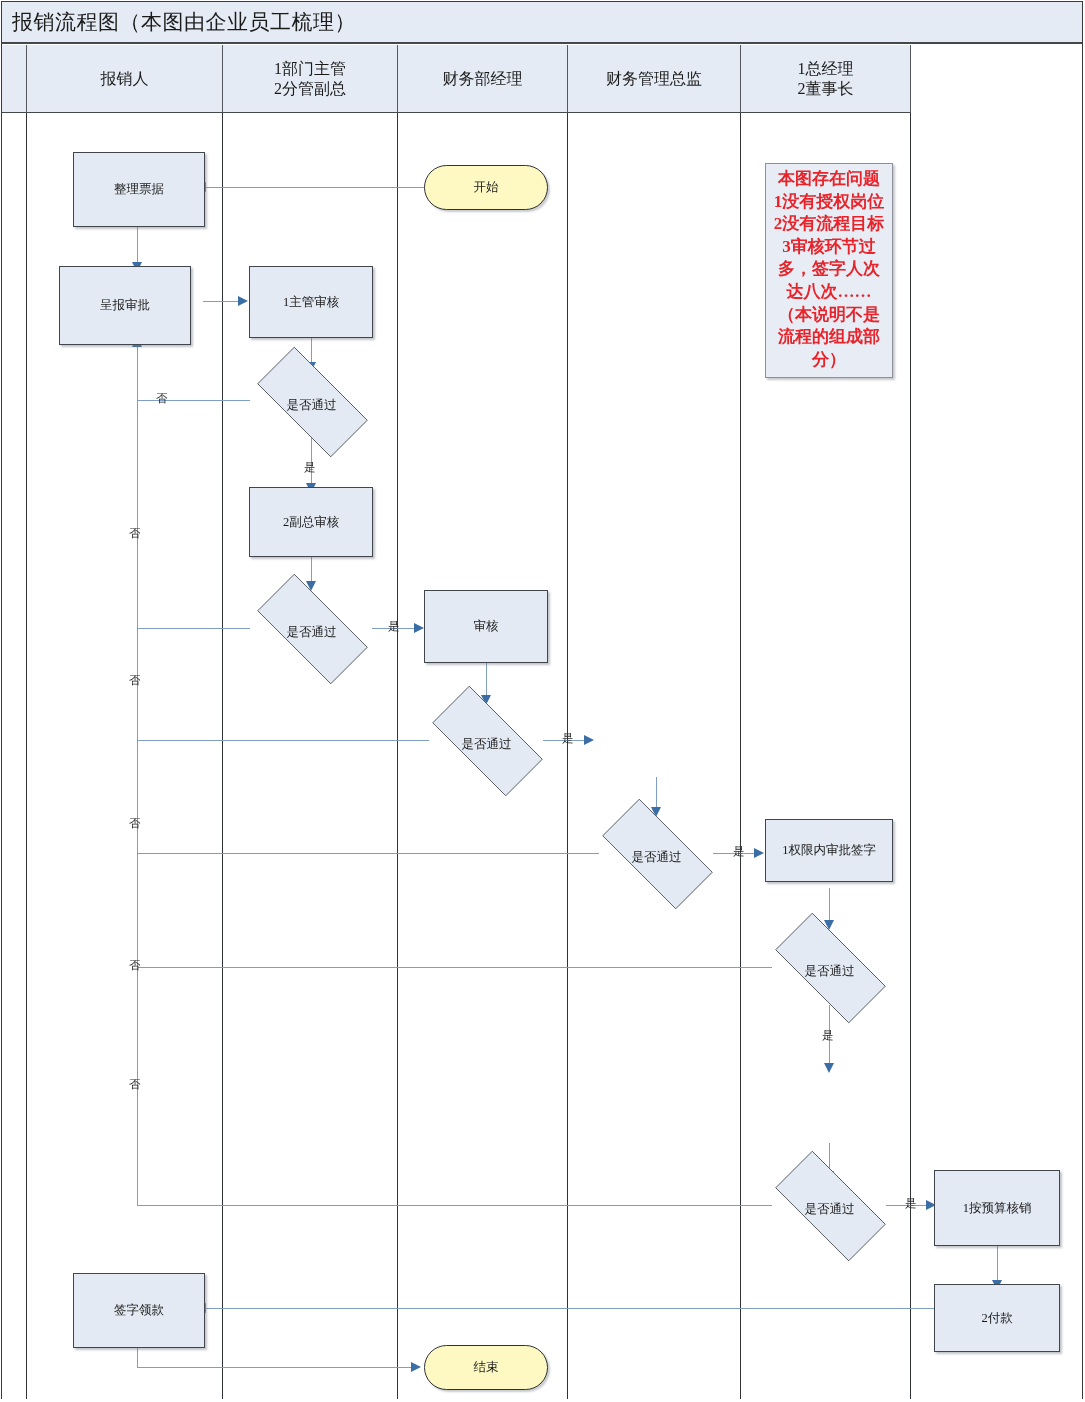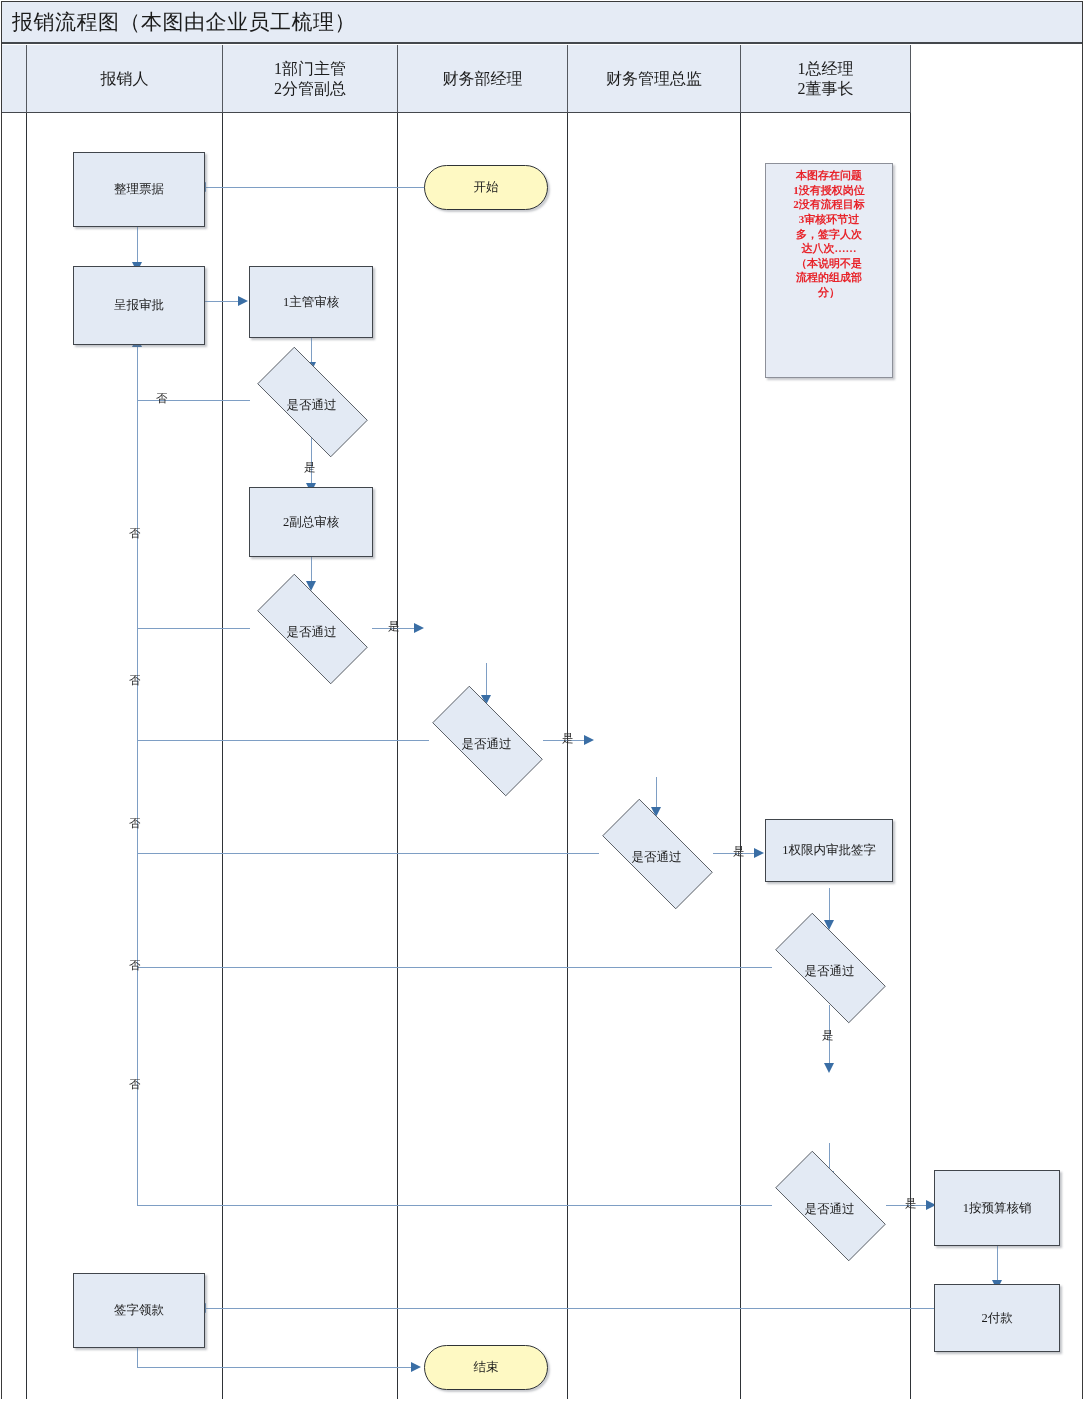--- a/index.html
+++ b/index.html
@@ -33,21 +33,21 @@
 
   
   .node{position:absolute;box-sizing:border-box;display:flex;align-items:center;
       justify-content:center;text-align:center;font-size:12.5px;color:#1b1b1b;
       line-height:1.35;z-index:6;}
   .proc{background:#e3eaf4;border:1.4px solid #41464c;
       box-shadow:2px 2px 2px rgba(120,125,135,.45);}
   .term{background:#fef9c3;border:1.6px solid #2f3337;border-radius:26px;
       box-shadow:2px 2px 2px rgba(120,125,135,.40);}
   .note{background:#e7ecf5;border:1.2px solid #8d9099;color:#e8232a;
-      font-size:11px;line-height:1.33;font-weight:bold;padding:4px 2px;
+      font-size:17px;line-height:1.33;font-weight:bold;padding:4px 2px;
       align-items:flex-start;box-shadow:2px 2px 2px rgba(130,135,145,.45);}
   .note span{display:block;width:100%;}
 
   
   .dec{position:absolute;z-index:6;}
   .dec .shape{position:absolute;left:0;top:0;width:100%;height:100%;
       background:#e3eaf4;border:1.4px solid #2f3337;
       transform:scale(0.707) rotate(45deg);transform-origin:center center;}
   .dec .lbl{position:absolute;left:0;top:4px;width:100%;height:100%;
       display:flex;align-items:center;justify-content:center;
@@ -190,36 +190,37 @@
   <div class="elbl" style="left:388px;top:621px;">是</div>
   <div class="elbl" style="left:562px;top:733px;">是</div>
   <div class="elbl" style="left:733px;top:846px;">是</div>
   <div class="elbl" style="left:822px;top:1030px;">是</div>
   <div class="elbl" style="left:905px;top:1198px;">是</div>
 
   <div class="node term" style="left:424px;top:165px;width:124px;height:45px;">开始</div>
 
   <div class="node proc" style="left:73px;top:152px;width:132px;height:75px;">整理票据</div>
 
-  <div class="node proc" style="left:73px;top:266px;width:132px;height:79px;">呈报审批</div>
+  <div class="node proc" style="left:59px;top:266px;width:132px;height:79px;">呈报审批</div>
 
   <div class="node proc" style="left:249px;top:266px;width:124px;height:72px;">1主管审核</div>
 
   <div class="dec" style="left:239px;top:365px;width:145px;height:72px;">
     <div class="shape"></div>
     <div class="lbl">是否通过</div>
   </div>
 
   <div class="node proc" style="left:249px;top:487px;width:124px;height:70px;text-align:center;">2副总审核</div>
 
   <div class="dec" style="left:239px;top:592px;width:145px;height:72px;">
     <div class="shape"></div>
     <div class="lbl">是否通过</div>
   </div>
 
+  <div class="node proc" style="left:424px;top:590px;width:124px;height:73px;">审核</div>
 
   <div class="dec" style="left:414px;top:704px;width:145px;height:72px;">
     <div class="shape"></div>
     <div class="lbl">是否通过</div>
   </div>
 
 
   <div class="dec" style="left:584px;top:817px;width:145px;height:72px;">
     <div class="shape"></div>
     <div class="lbl">是否通过</div>

